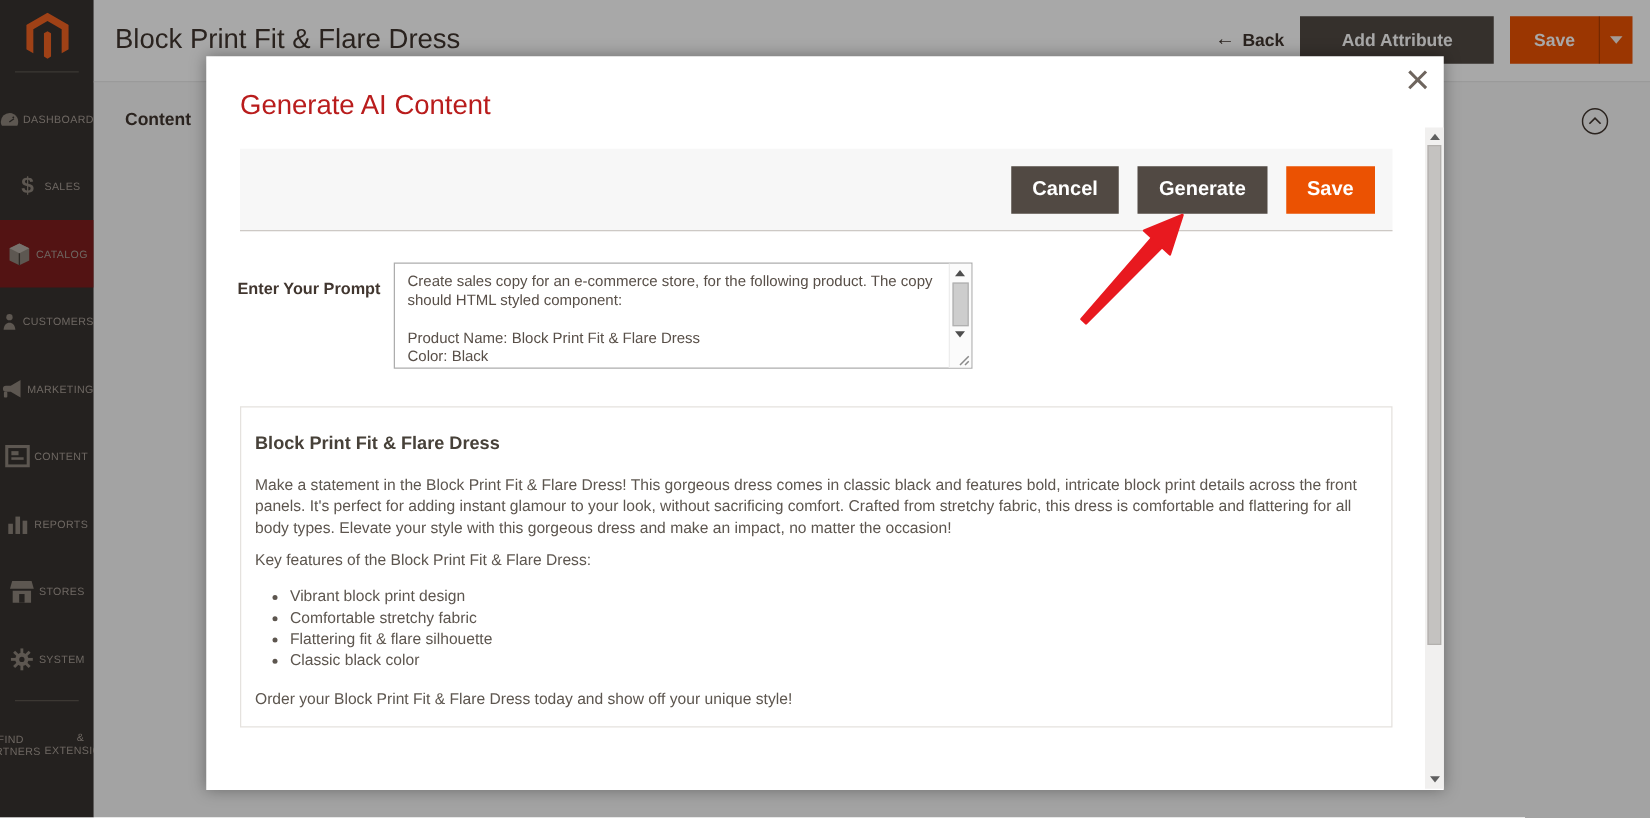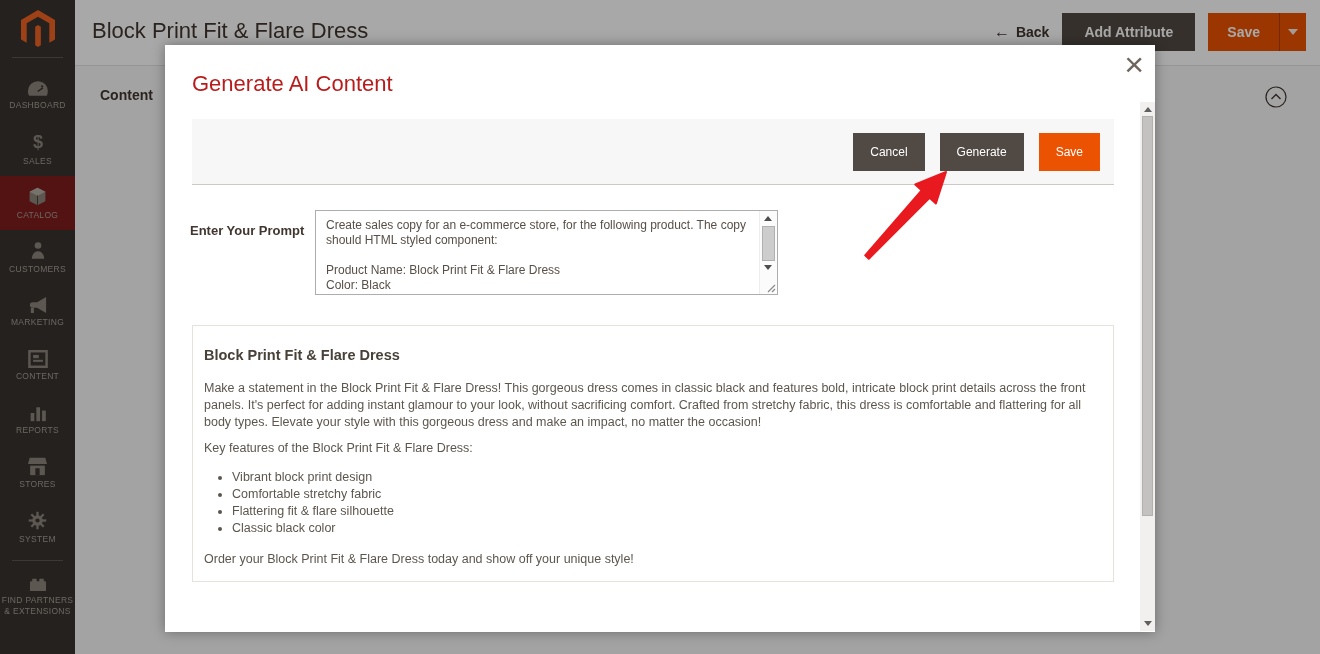--- a/index.html
+++ b/index.html
@@ -6,52 +6,52 @@
   body{
     width:1320px;height:654px;position:relative;overflow:hidden;
     background:#fff;font-family:"Liberation Sans",sans-serif;
     -webkit-font-smoothing:antialiased;
   }
   
   .sidebar{position:absolute;left:0;top:0;width:75px;height:654px;background:#373330;z-index:1}
   .logo{height:58px;display:flex;align-items:center;justify-content:center;position:relative}
   .logo::after{content:"";position:absolute;bottom:0;left:12px;right:12px;height:1px;background:#5b554e}
   .nav{position:absolute;top:68px;left:0;right:0}
-  .nav-item{height:54px;display:flex;flex-direction:column;align-items:center;justify-content:center;gap:3px;color:#8e857b;cursor:pointer}
+  .nav-item{height:54px;display:flex;flex-direction:row;align-items:center;justify-content:center;gap:3px;color:#8e857b;cursor:pointer}
   .nav-item.active{background:#7f1d1d}
   .nav-label{font-size:8.5px;color:#a79d95;letter-spacing:.3px;text-align:center;line-height:10px}
   .partners{position:relative;margin-top:6px;padding-top:9px}
   .partners::before{content:"";position:absolute;top:0;left:12px;right:12px;height:1px;background:#5b554e}
 
   .header{position:absolute;left:75px;top:0;width:1245px;height:65px;background:#fff;border-bottom:1px solid #e3e3e3;z-index:1}
   .page-title{position:absolute;left:17px;top:18px;font-size:22px;font-weight:400;color:#41362f;white-space:nowrap}
   .header-actions{position:absolute;right:14px;top:13px;display:flex;align-items:center;gap:13px}
   .back-link{display:flex;align-items:center;gap:6px;color:#41362f;font-size:14px;font-weight:600;cursor:pointer}
   .back-arrow{font-size:16px;font-weight:400}
   .btn{font-weight:700;font-size:14px;color:#fff;height:38px;line-height:38px;cursor:pointer;user-select:none}
-  .btn-dark{background:#514943;padding:0 22px}
+  .btn-dark{background:#514943;padding:0 33px}
   .btn-save{background:#eb5202;display:flex;align-items:stretch;padding:0}
   .save-main{padding:0 19px}
   .save-caret-seg{width:26px;border-left:1px solid rgba(0,0,0,.25);display:flex;align-items:center;justify-content:center}
   .tri-down-w{width:0;height:0;border-left:5px solid transparent;border-right:5px solid transparent;border-top:6px solid #f7ece4}
 
   .content-bg{position:absolute;left:75px;top:66px;right:0;bottom:0;background:#f8f8f8;z-index:1}
   .section-label{position:absolute;left:25px;top:21px;font-weight:700;font-size:14px;color:#41362f}
   .collapse-btn{position:absolute;right:33px;top:20px;width:22px;height:22px;cursor:pointer}
 
   
   .overlay{position:absolute;inset:0;background:rgba(0,0,0,.34);z-index:2}
 
   
   .modal{position:absolute;left:165px;top:45px;width:990px;height:587px;background:#fff;z-index:3;box-shadow:0 0 12px rgba(0,0,0,.35)}
   .modal-close{position:absolute;top:1px;right:11px;font-size:34px;font-weight:300;color:#6e655e;line-height:36px;cursor:pointer}
   .modal-title{position:absolute;left:27px;top:26px;font-size:22px;color:#b91c1c}
   .btnbar{position:absolute;left:27px;top:74px;width:922px;height:66px;background:#f7f7f7;border-bottom:1px solid #cdc9c5;
           display:flex;align-items:center;justify-content:flex-end;gap:15px;padding-right:14px;box-sizing:border-box}
-  .mbtn{height:38px;line-height:38px;padding:0 17px;font-size:12px;font-weight:400;color:#fff;cursor:pointer;user-select:none}
+  .mbtn{height:38px;line-height:38px;padding:0 17px;font-size:16px;font-weight:700;color:#fff;cursor:pointer;user-select:none}
   .mbtn-dark{background:#514943}
   .mbtn-orange{background:#eb5202}
 
   .prompt-row{position:absolute;left:25px;top:165px;display:flex}
   .prompt-label{width:125px;padding-top:13px;font-weight:700;font-size:13px;color:#41362f}
   .field{position:relative;width:463px;height:85px;border:1px solid #adadad;background:#fff;box-sizing:border-box}
   .field textarea{position:absolute;left:0;top:0;width:444px;height:83px;border:0;resize:none;overflow:hidden;outline:none;
     padding:7px 4px 7px 10px;font:12px/15px "Liberation Sans",sans-serif;color:#584f48;box-sizing:border-box;background:transparent}
   .vsb{position:absolute;top:0;right:0;bottom:0;width:17px;background:#fbfbfb;border-left:1px solid #ededed}
   .vsb-thumb{position:absolute;left:2px;right:2px;top:15px;height:35px;background:#cdcdcd;border:1px solid #b0b0b0;box-sizing:border-box}

